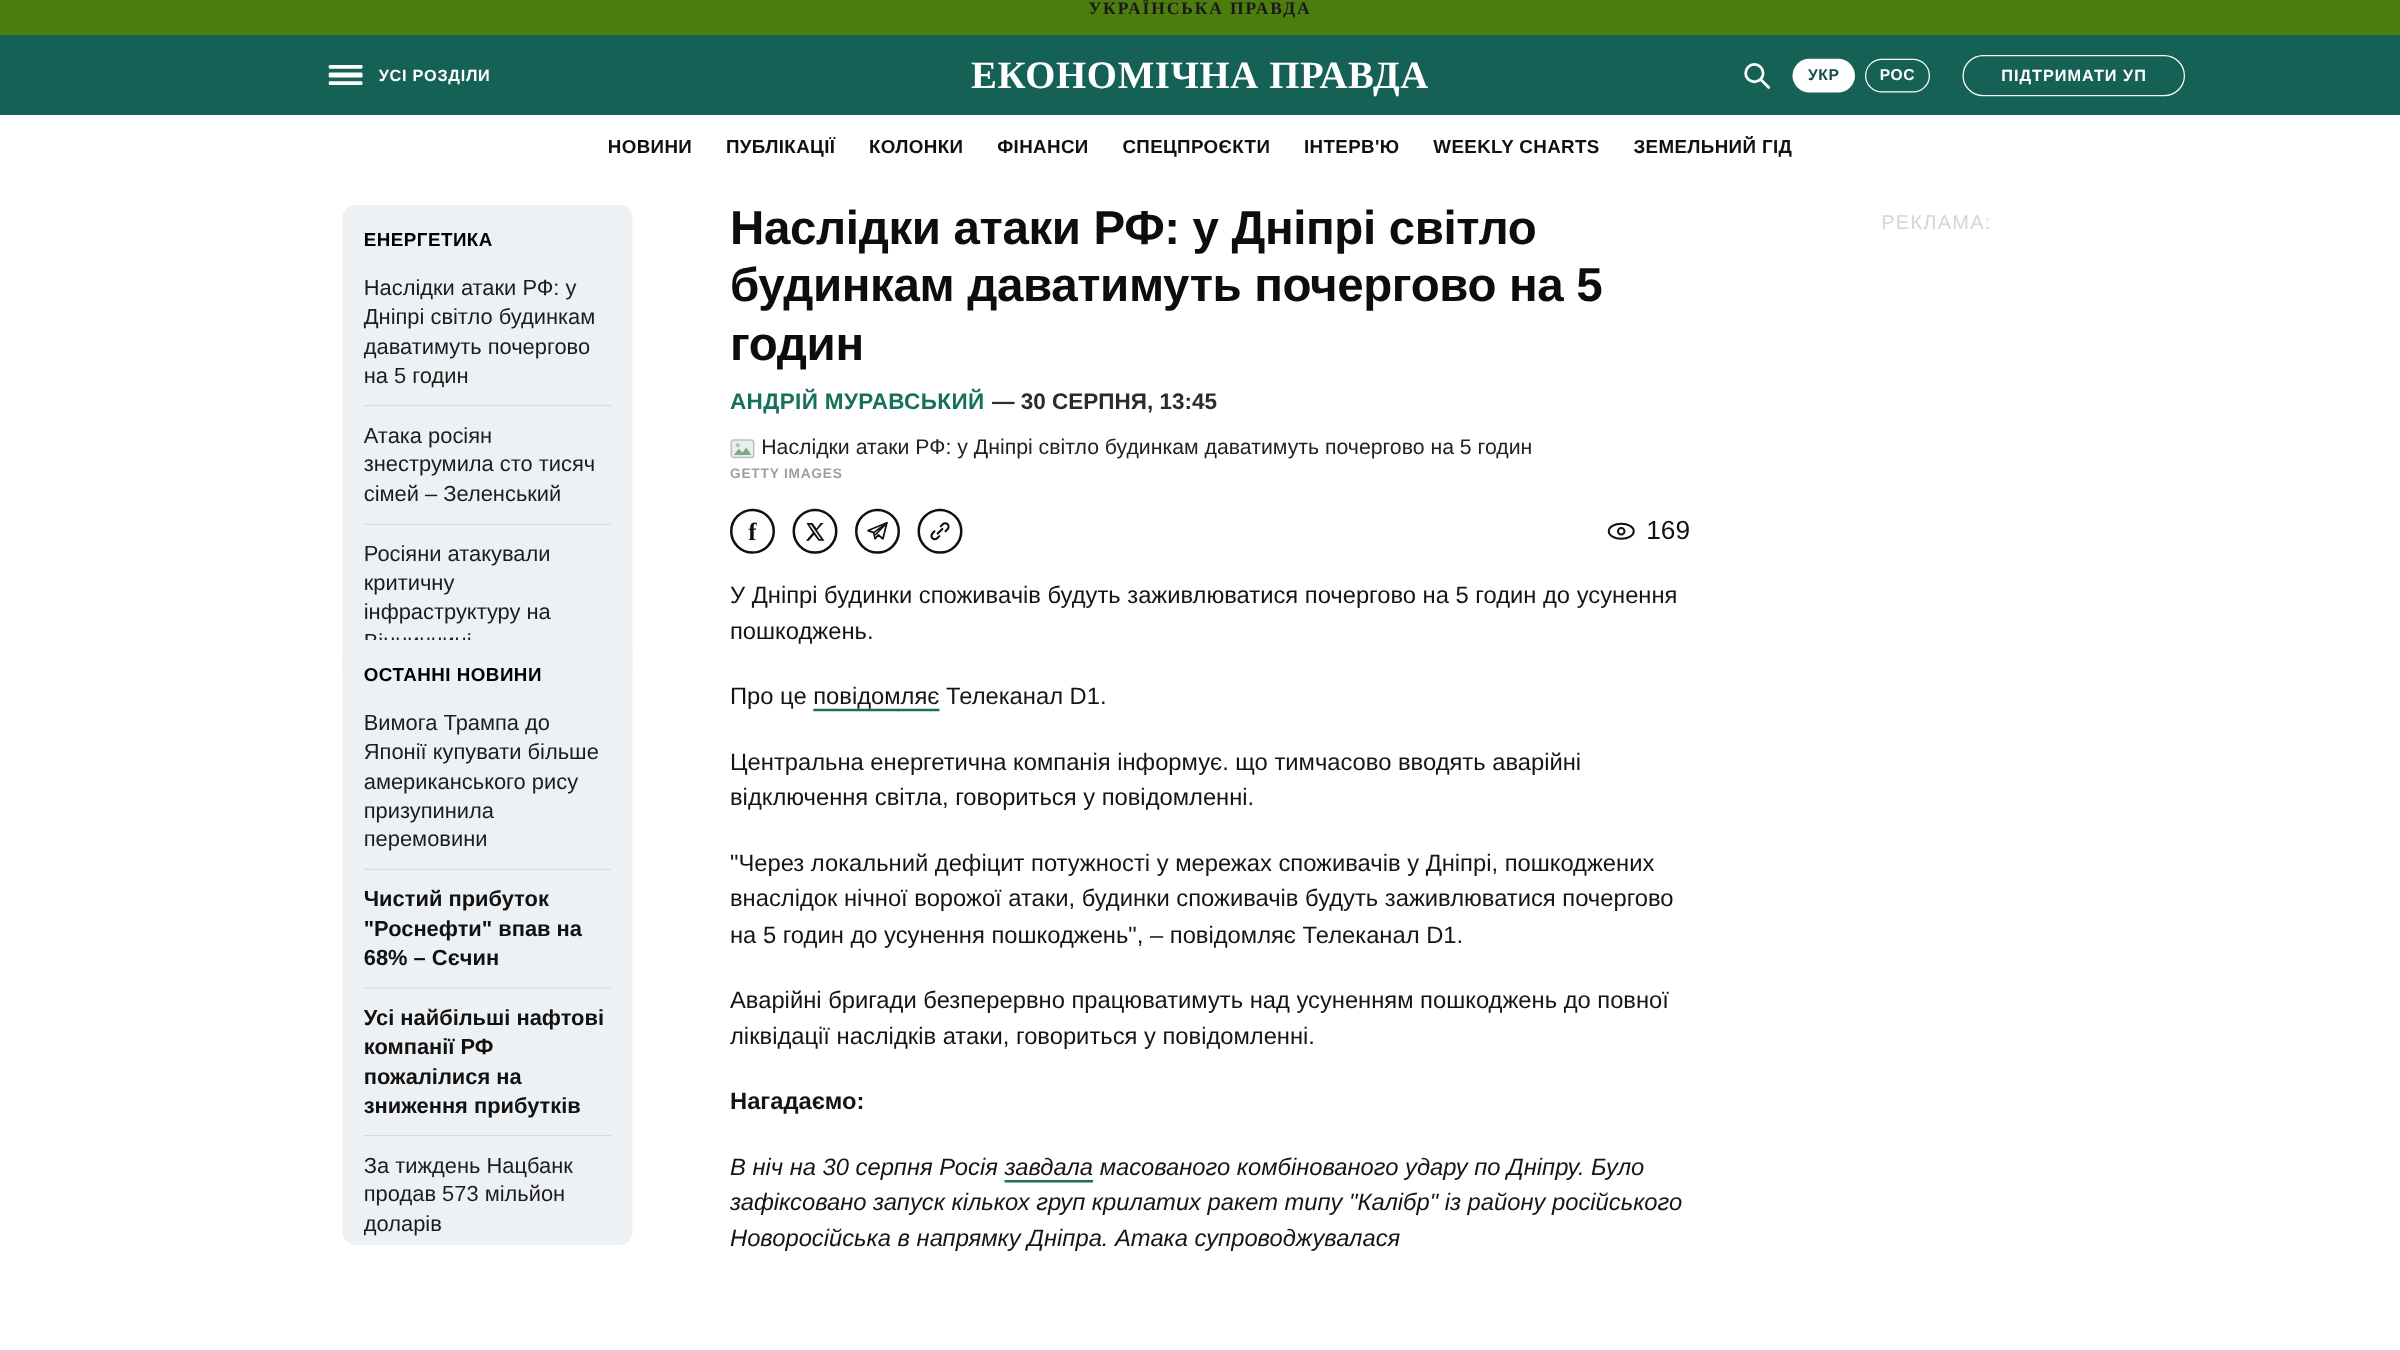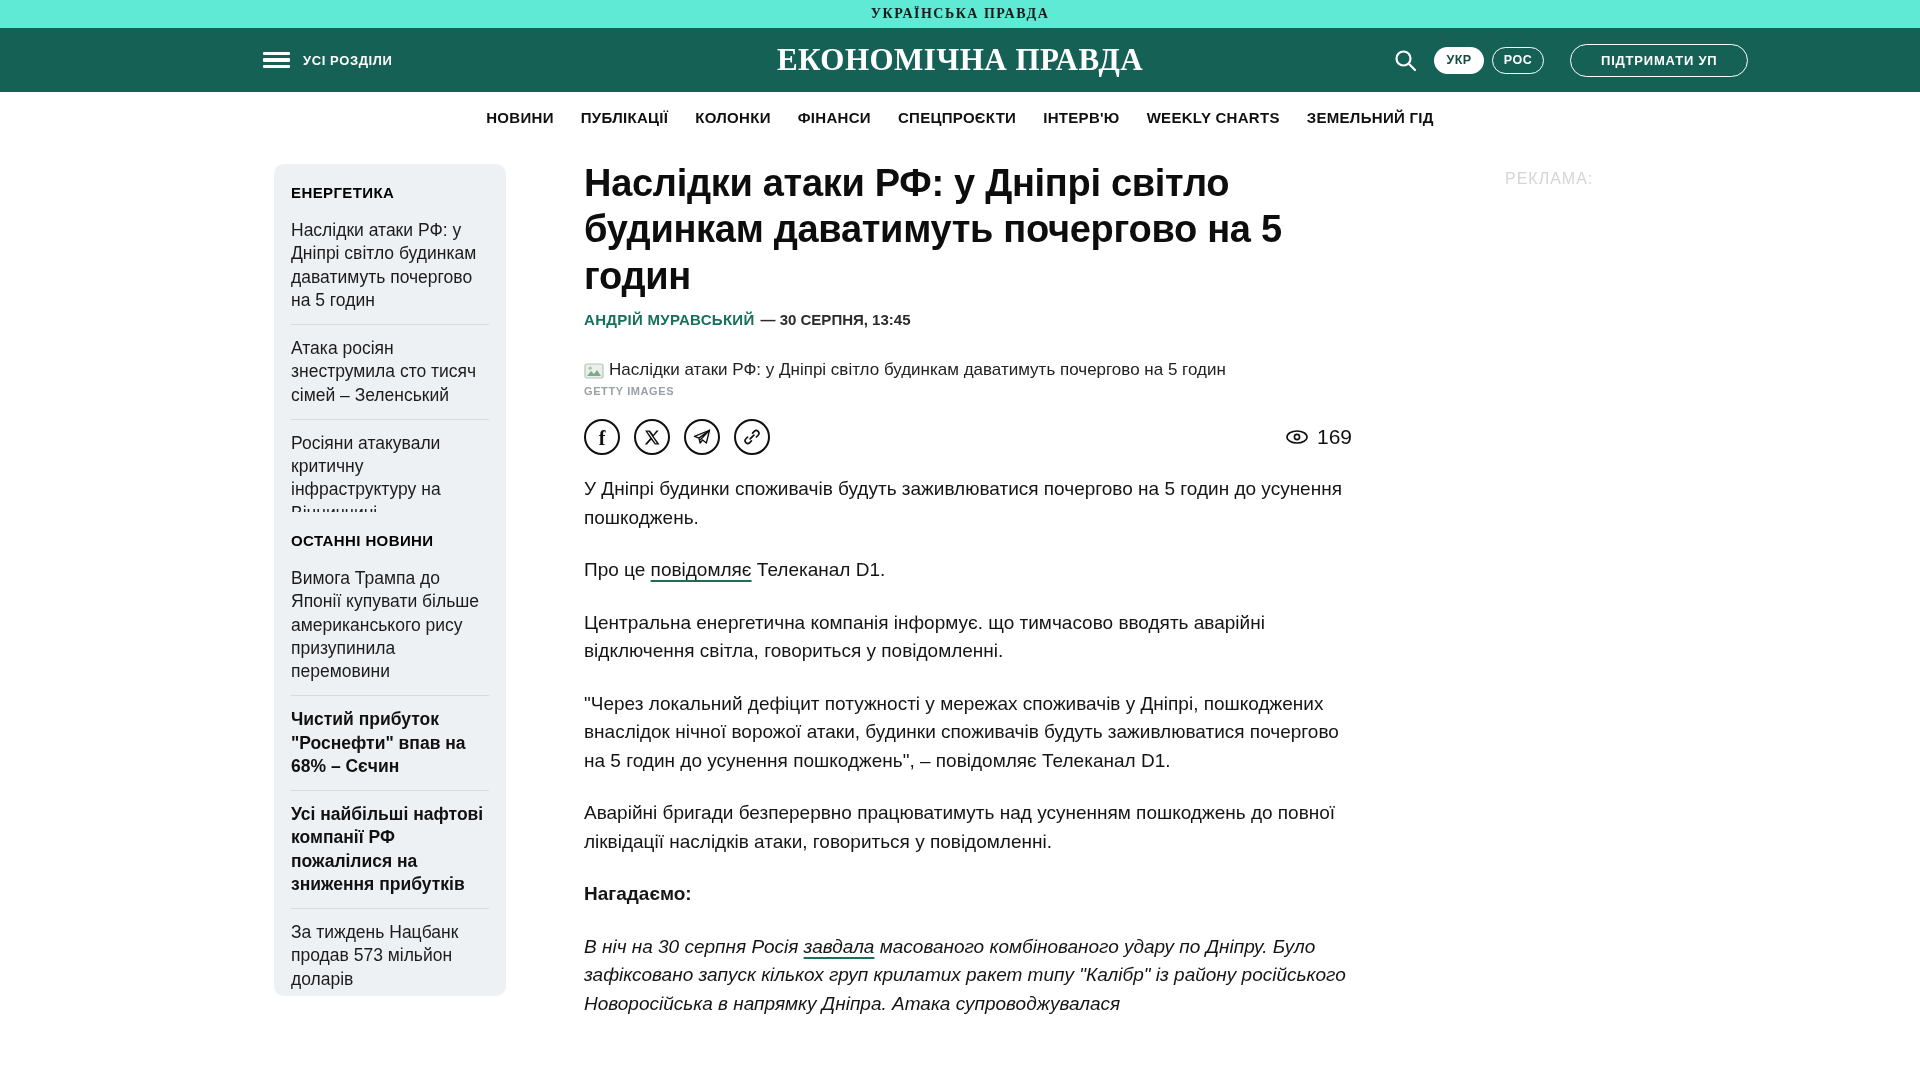--- a/index.html
+++ b/index.html
@@ -9,21 +9,21 @@
     --sep:#d8dcdf;
   }
   *{box-sizing:border-box;margin:0;padding:0;}
   html,body{width:1920px;height:1080px;}
   body{
     position:relative;background:#fff;overflow:hidden;
     font-family:"Liberation Sans",sans-serif;color:#151515;
   }
   
   .topbar{position:absolute;top:0;left:0;right:0;height:28px;
-    display:flex;justify-content:center;align-items:center;background:#5eead4;}
+    display:flex;justify-content:center;background:#4d7c0f;}
   .topbar-brand{font-family:"Liberation Serif",serif;font-weight:700;
     font-size:14px;letter-spacing:1.5px;color:#1a1a1a;}
   
   .header{position:absolute;top:28px;left:0;right:0;height:64px;background:var(--green);}
   .menu-group{position:absolute;left:263px;top:0;height:64px;display:flex;align-items:center;gap:13px;cursor:pointer;}
   .hamburger{display:flex;flex-direction:column;gap:3px;}
   .hamburger span{display:block;width:27px;height:3.6px;background:#fff;border-radius:1px;}
   .menu-label{color:#fff;font-size:13px;font-weight:700;letter-spacing:0.6px;text-align:right;}
   .logo{position:absolute;left:50%;top:50%;transform:translate(-50%,-50%);
     font-family:"Liberation Serif",serif;font-weight:700;font-size:31px;color:#fff;
@@ -52,21 +52,21 @@
   .sb-box-latest{top:512px;max-height:484px;}
   .sb-title{font-size:15px;font-weight:800;color:#000;letter-spacing:0.4px;margin-bottom:6px;}
   .sb-item{display:block;font-size:17.5px;line-height:1.33;color:#1c1c1c;
     text-decoration:none;padding:12px 0;cursor:pointer;}
   .sb-item + .sb-item{border-top:1px solid var(--sep);}
   .sb-item.bold{font-weight:700;color:#111;}
   
   .main{position:absolute;left:584px;top:160px;width:772px;height:856px;overflow:hidden;}
   .article-title{font-size:38px;font-weight:800;color:#0d0d0d;line-height:1.22;
     letter-spacing:-0.3px;margin-bottom:12px;}
-  .byline{font-size:15px;margin-bottom:32px;display:flex;gap:6px;align-items:baseline;}
+  .byline{font-size:18px;margin-bottom:16px;display:flex;gap:6px;align-items:baseline;}
   .author{color:#17705c;font-weight:700;letter-spacing:0.3px;text-decoration:none;}
   .pub-date{color:#2b2b2b;font-weight:600;}
   .img-alt-row{display:flex;gap:5px;align-items:flex-start;font-size:17px;color:#222;margin-bottom:4px;}
   .credit{font-size:11px;font-weight:700;color:#9aa0a4;letter-spacing:0.6px;margin-bottom:22px;}
   .share-row{display:flex;align-items:center;gap:14px;margin-bottom:20px;}
   .share-btn{width:36px;height:36px;border:2.6px solid #101010;border-radius:50%;
     display:flex;align-items:center;justify-content:center;cursor:pointer;background:#fff;}
   .fb-glyph{font-size:20px;font-weight:800;color:#101010;font-family:"Liberation Serif",serif;margin-top:2px;}
   .views{margin-left:auto;display:flex;align-items:center;gap:8px;font-size:21px;color:#111;padding-right:4px;}
   .main p{font-size:19px;line-height:1.5;color:#151515;margin-bottom:24px;}

